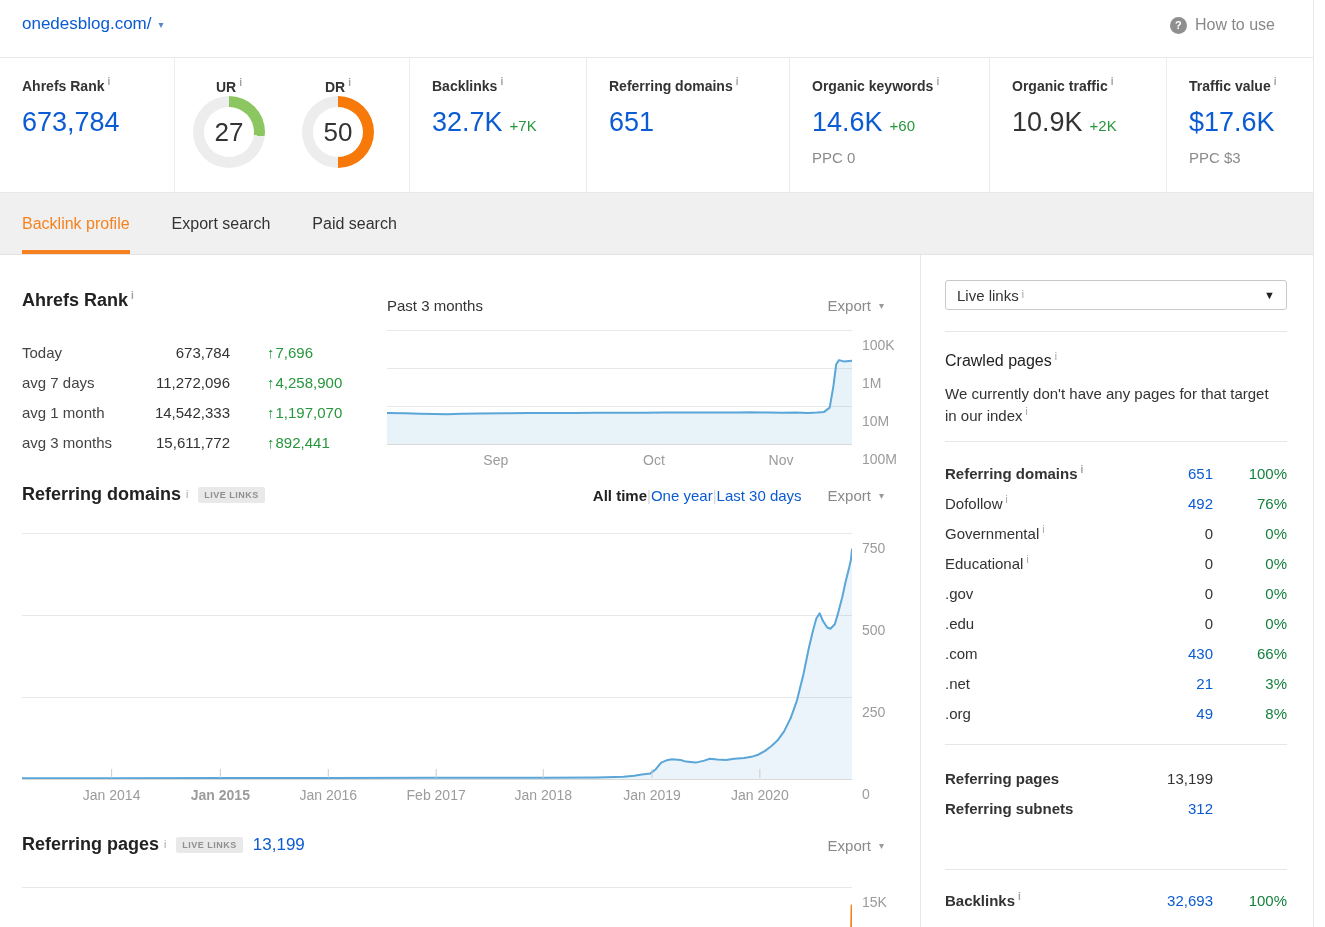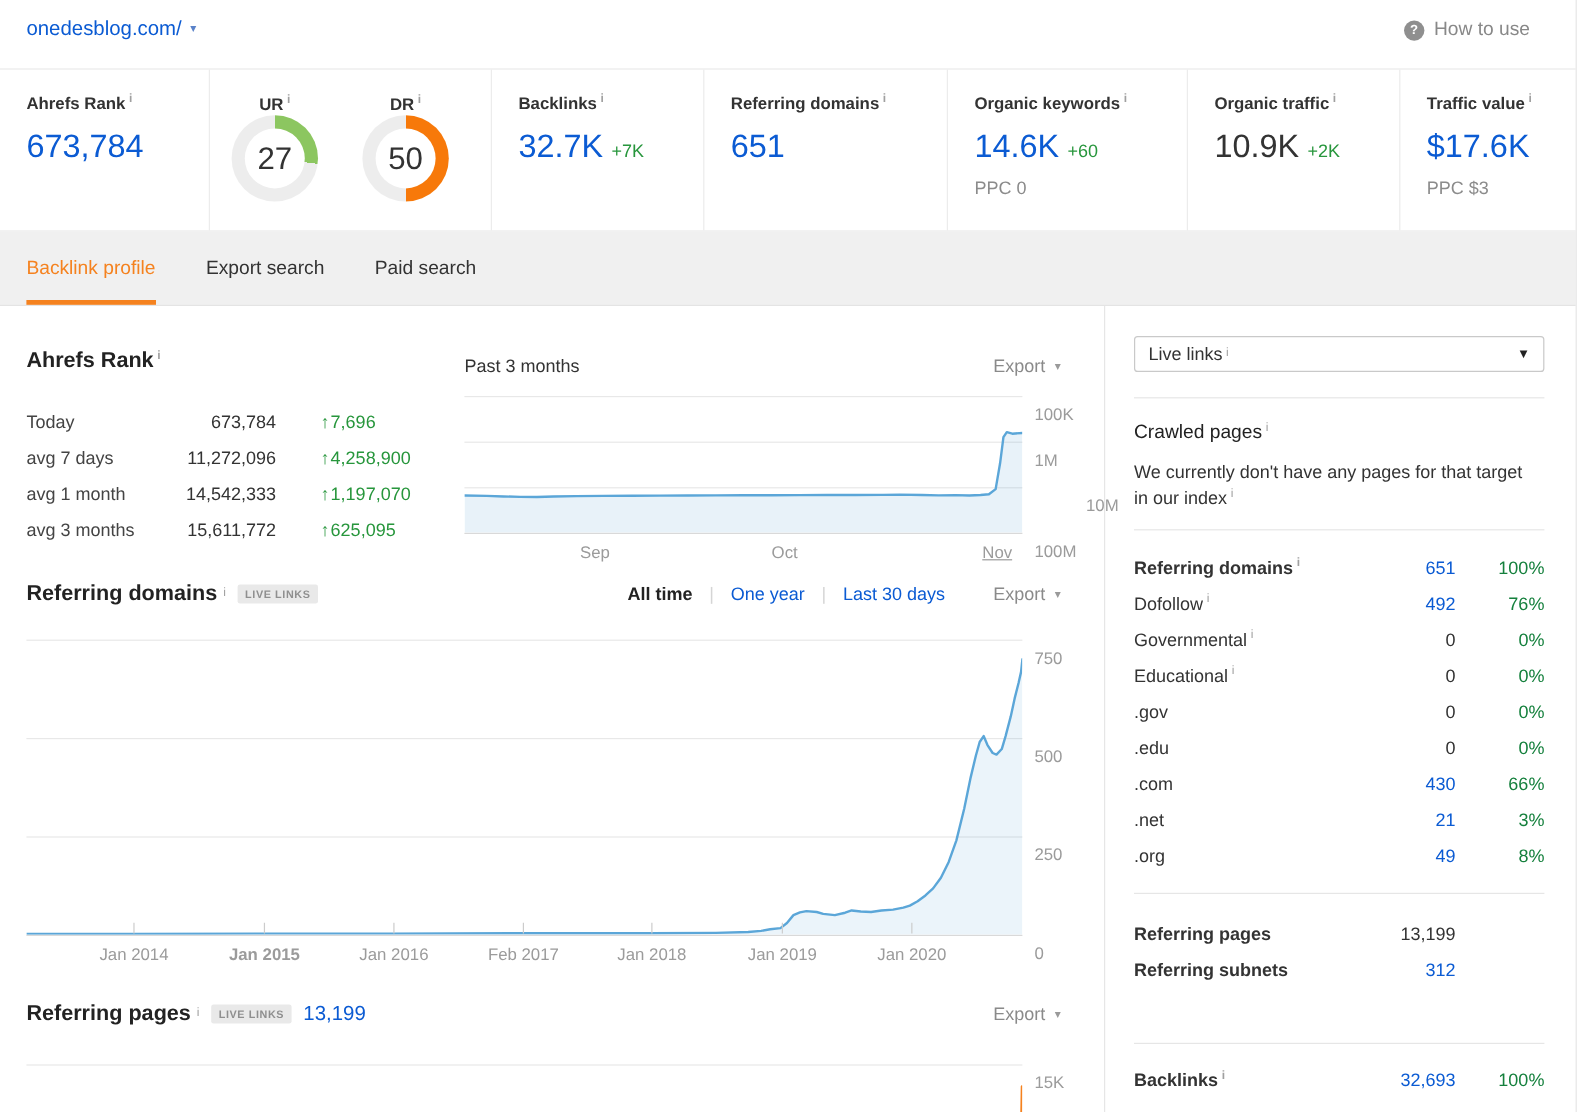--- a/index.html
+++ b/index.html
@@ -46,21 +46,21 @@
   .subhead{font-size:15px;color:#333}
   .export{display:flex;align-items:center;gap:8px;color:var(--gray);font-size:15px;cursor:pointer}
   .export .caret{font-size:10px;color:#9a9a9a}
   
   .rank-row{display:flex;align-items:center;height:30px;font-size:15px}
   .rank-row .lbl{width:108px;color:#444}
   .rank-row .val{width:100px;text-align:right;color:#333}
   .rank-row .chg{margin-left:37px;color:var(--green)}
   .rank-row .chg .arrow{margin-right:1px}
   
-  .filterbar{display:flex;align-items:flex-end;gap:14px;font-size:15px}
+  .filterbar{display:flex;align-items:flex-end;font-size:15px}
   .filterbar .f-active{font-weight:bold;color:#222;cursor:pointer}
   .filterbar .f-link{color:var(--blue);cursor:pointer}
   .filterbar .sep{color:#d5d5d5}
   .filterbar .export{margin-left:26px}
   
   .gridline{position:absolute;height:1px;background:var(--line)}
   .gridline.axis{background:#d9d9d9}
   .ylabel,.xlabel{position:absolute;font-size:14px;color:var(--axis);white-space:nowrap}
   .xlabel{transform:translateX(-50%)}
   .chartbox{position:absolute}
@@ -161,21 +161,21 @@
         <span class="chg"><span class="arrow">↑</span><span>4,258,900</span></span>
       </div>
       <div class="rank-row">
         <span class="lbl">avg 1 month</span>
         <span class="val">14,542,333</span>
         <span class="chg"><span class="arrow">↑</span><span>1,197,070</span></span>
       </div>
       <div class="rank-row">
         <span class="lbl">avg 3 months</span>
         <span class="val">15,611,772</span>
-        <span class="chg"><span class="arrow">↑</span><span>625,095</span></span>
+        <span class="chg"><span class="arrow">↑</span><span>892,441</span></span>
       </div>
     </div>
 
   <div class="abs subhead" style="left:387px;top:297px">Past 3 months</div>
   <div class="abs export" style="right:441px;top:297px">
     <span>Export</span>
       <span class="caret">▾</span>
   </div>
 
   <div class="abs h2row" style="left:22px;top:484px">
@@ -284,26 +284,26 @@
       <span class="lbl bold">Backlinks<span class="sup-i">i</span></span>
       <span class="val link">32,693</span>
       <span class="pct">100%</span>
     </div>
 
 <div class="gridline" style="left: 387px; top: 330px; width: 465px;"></div>
     <div class="ylabel" style="left: 862px; top: 337px;">100K</div>
     <div class="gridline" style="left: 387px; top: 368px; width: 465px;"></div>
     <div class="ylabel" style="left: 862px; top: 375px;">1M</div>
     <div class="gridline" style="left: 387px; top: 406px; width: 465px;"></div>
-    <div class="ylabel" style="left: 862px; top: 413px; margin-left: 43px;">10M</div>
+    <div class="ylabel" style="left: 862px; top: 413px;">10M</div>
     <div class="gridline axis" style="left: 387px; top: 444px; width: 465px;"></div>
     <div class="ylabel" style="left: 862px; top: 451px;">100M</div>
     <div class="xlabel" style="left: 495.81px; top: 452px;">Sep</div>
     <div class="xlabel" style="left: 653.91px; top: 452px;">Oct</div>
-    <div class="xlabel" style="left: 831px; top: 452px; text-decoration: underline;">Nov</div>
+    <div class="xlabel" style="left: 781px; top: 452px;">Nov</div>
     <div class="chartbox" style="left: 387px; top: 330px; width: 465px; height: 114px; overflow: hidden; position: absolute;"><svg width="465" height="114">
         <path d="M0.0 82.9 L 18.6 83.2 L 32.6 83.7 L 46.5 84.1 L 60.5 84.2 L 74.4 83.8 L 93.0 83.4 L 116.3 83.2 L 139.5 83.1 L 162.8 83.0 L 186.0 82.9 L 209.3 82.8 L 232.5 82.7 L 255.8 82.7 L 279.0 82.6 L 302.3 82.5 L 325.5 82.5 L 348.8 82.4 L 362.7 82.2 L 381.3 82.5 L 395.3 82.8 L 409.2 82.6 L 420.8 82.9 L 430.1 82.5 L 437.1 81.9 L 442.7 77.6 L 446.4 56.1 L 449.2 34.3 L 452.0 30.1 L 456.6 31.4 L 465.0 30.8 L 465.0 114 L 0.0 114 Z" fill="rgba(91,166,216,0.14)" stroke="none"></path>
         <path d="M0.0 82.9 L 18.6 83.2 L 32.6 83.7 L 46.5 84.1 L 60.5 84.2 L 74.4 83.8 L 93.0 83.4 L 116.3 83.2 L 139.5 83.1 L 162.8 83.0 L 186.0 82.9 L 209.3 82.8 L 232.5 82.7 L 255.8 82.7 L 279.0 82.6 L 302.3 82.5 L 325.5 82.5 L 348.8 82.4 L 362.7 82.2 L 381.3 82.5 L 395.3 82.8 L 409.2 82.6 L 420.8 82.9 L 430.1 82.5 L 437.1 81.9 L 442.7 77.6 L 446.4 56.1 L 449.2 34.3 L 452.0 30.1 L 456.6 31.4 L 465.0 30.8" fill="none" stroke="#5ba6d8" stroke-width="2" stroke-linejoin="round" stroke-linecap="round"></path>
       </svg></div>
     <div class="gridline" style="left: 22px; top: 533px; width: 830px;"></div>
     <div class="ylabel" style="left: 862px; top: 540px;">750</div>
     <div class="gridline" style="left: 22px; top: 615px; width: 830px;"></div>
     <div class="ylabel" style="left: 862px; top: 622px;">500</div>
     <div class="gridline" style="left: 22px; top: 697px; width: 830px;"></div>
     <div class="ylabel" style="left: 862px; top: 704px;">250</div>

